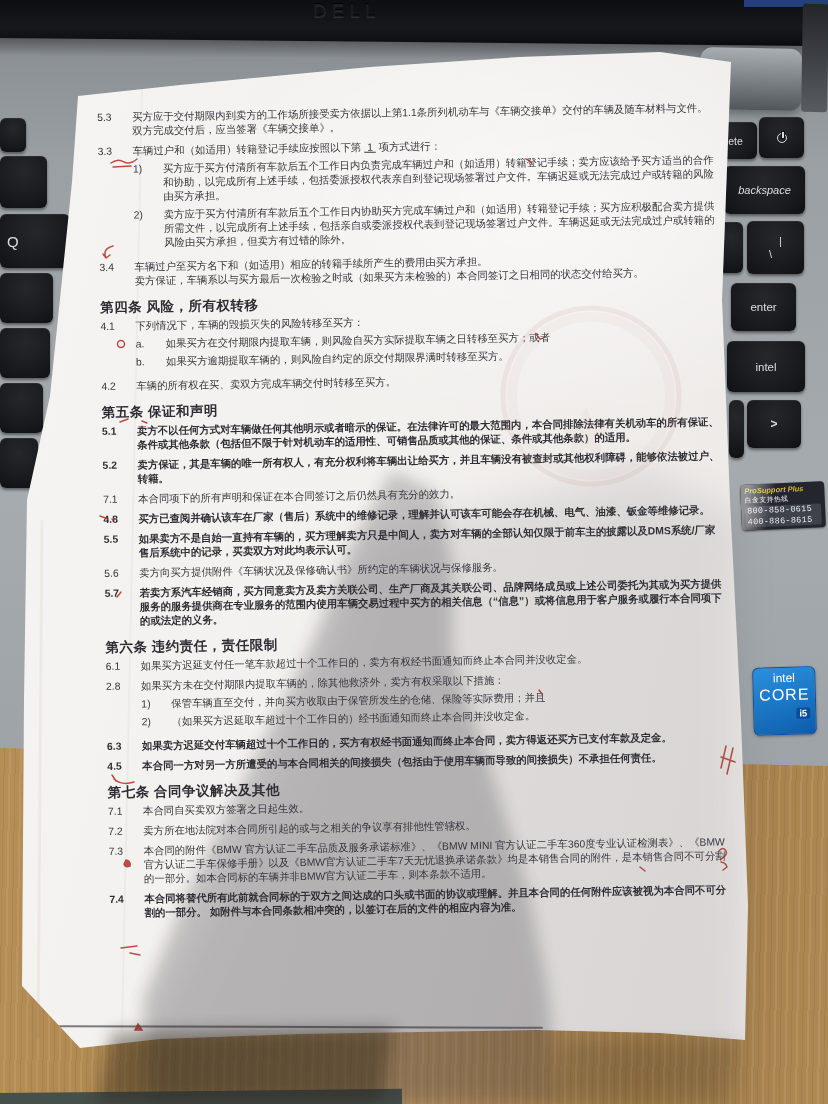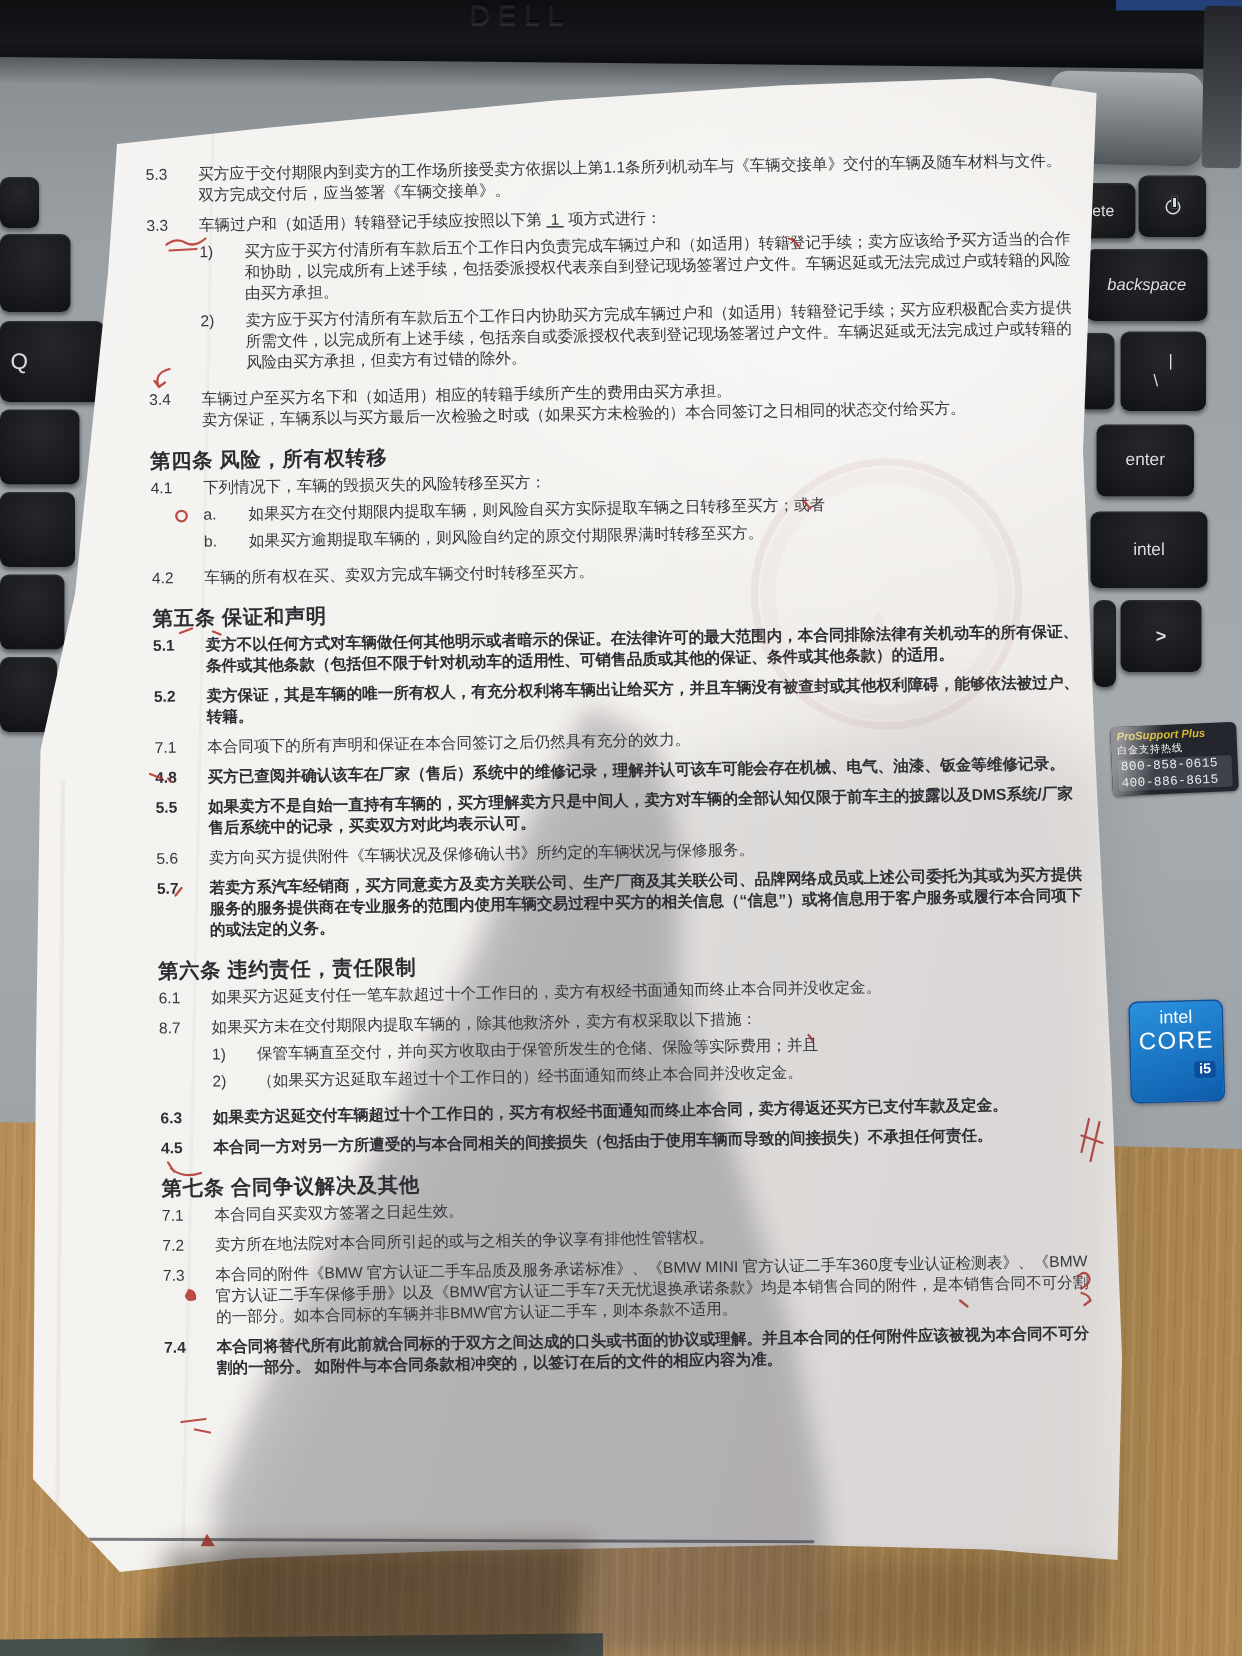--- a/index.html
+++ b/index.html
@@ -229,21 +229,21 @@
         <div class="clause bold">
           <span class="cnum">5.7</span>
           <div class="cbody">若卖方系汽车经销商，买方同意卖方及卖方关联公司、生产厂商及其关联公司、品牌网络成员或上述公司委托为其或为买方提供服务的服务提供商在专业服务的范围内使用车辆交易过程中买方的相关信息（“信息”）或将信息用于客户服务或履行本合同项下的或法定的义务。</div>
         </div>
         <div class="sec-heading">第六条 违约责任，责任限制</div>
         <div class="clause">
           <span class="cnum">6.1</span>
           <div class="cbody">如果买方迟延支付任一笔车款超过十个工作日的，卖方有权经书面通知而终止本合同并没收定金。</div>
         </div>
         <div class="clause">
-          <span class="cnum">8.7</span>
+          <span class="cnum">2.8</span>
           <div class="cbody">如果买方未在交付期限内提取车辆的，除其他救济外，卖方有权采取以下措施：<div class="sub">
               <span class="snum">1)</span>
               <div class="stext">保管车辆直至交付，并向买方收取由于保管所发生的仓储、保险等实际费用；并且</div>
             </div><div class="sub">
               <span class="snum">2)</span>
               <div class="stext">（如果买方迟延取车超过十个工作日的）经书面通知而终止本合同并没收定金。</div>
             </div></div>
         </div>
         <div class="clause bold">
           <span class="cnum">6.3</span>

